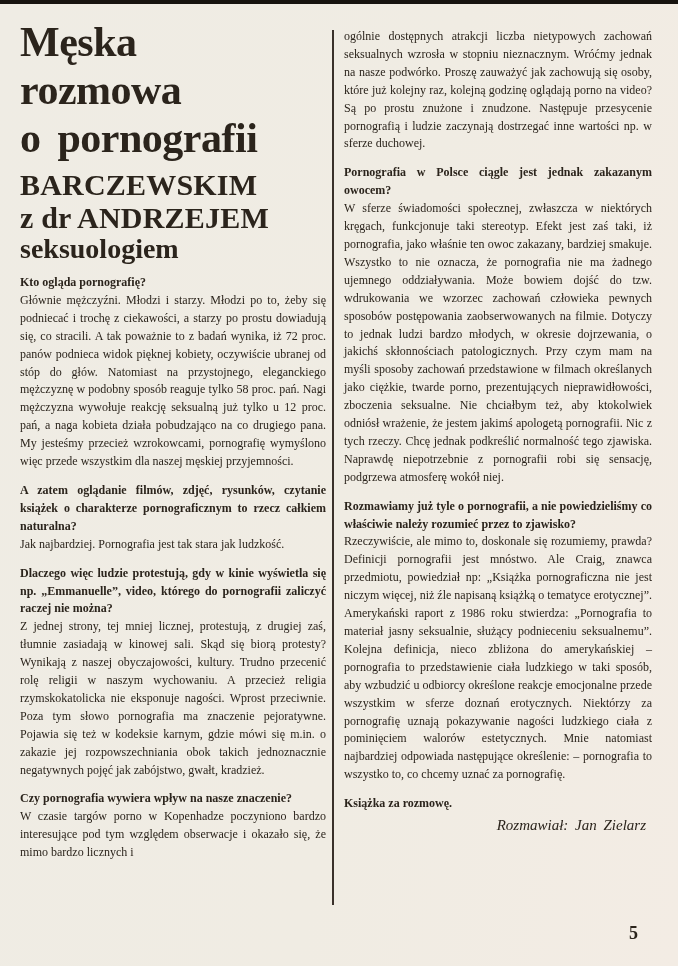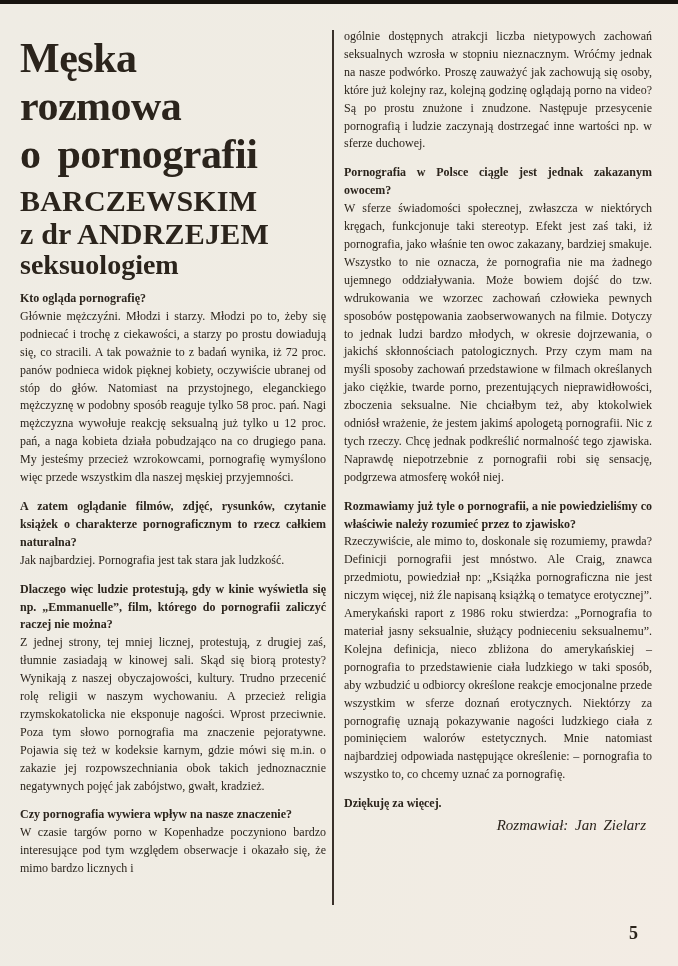--- a/index.html
+++ b/index.html
@@ -25,21 +25,21 @@
     width: 2px;
     height: 875px;
     background: #3a312a;
   }
   .cols { display: flex; }
   .col { box-sizing: border-box; }
   .col-left  { width: 306px; margin-left: 20px; }
   .col-right { width: 308px; margin-left: 18px; padding-top: 28px; }
 
   .title {
-    margin: 34px 0 6px 0;
+    margin: 18px 0 6px 0;
     font-size: 42px;
     line-height: 48px;
     font-weight: bold;
     letter-spacing: -0.5px;
   }
   .t-line { display: block; }
   .t-line-3 { word-spacing: 7px; }
   .subtitle { margin: 0 0 10px 0; font-weight: bold; }
   .s-line { display: block; font-size: 30px; line-height: 33px; letter-spacing: 0.2px; }
   .s-small { font-size: 28px; line-height: 30px; letter-spacing: 0; }
@@ -87,32 +87,32 @@
       <div class="subtitle">
         <span class="s-line">BARCZEWSKIM</span>
         <span class="s-line">z dr ANDRZEJEM</span>
         <span class="s-line s-small">seksuologiem</span>
       </div>
 
       <p class="q first-q">Kto ogląda pornografię?</p>
       <p class="a">Głównie mężczyźni. Młodzi i starzy. Młodzi po to, żeby się podniecać i trochę z ciekawości, a starzy po prostu dowiadują się, co stracili. A tak poważnie to z badań wynika, iż 72 proc. panów podnieca widok pięknej kobiety, oczywiście ubranej od stóp do głów. Natomiast na przystojnego, eleganckiego mężczyznę w podobny sposób reaguje tylko 58 proc. pań. Nagi mężczyzna wywołuje reakcję seksualną już tylko u 12 proc. pań, a naga kobieta działa pobudzająco na co drugiego pana. My jesteśmy przecież wzrokowcami, pornografię wymyślono więc przede wszystkim dla naszej męskiej przyjemności.</p>
       <p class="q">A zatem oglądanie filmów, zdjęć, rysunków, czytanie książek o charakterze pornograficznym to rzecz całkiem naturalna?</p>
       <p class="a">Jak najbardziej. Pornografia jest tak stara jak ludzkość.</p>
-      <p class="q">Dlaczego więc ludzie protestują, gdy w kinie wyświetla się np. „Emmanuelle”, film, którego do pornografii zaliczyć raczej nie można?</p>
+      <p class="q">Dlaczego więc ludzie protestują, gdy w kinie wyświetla się np. „Emmanuelle”, video, którego do pornografii zaliczyć raczej nie można?</p>
       <p class="a">Z jednej strony, tej mniej licznej, protestują, z drugiej zaś, tłumnie zasiadają w kinowej sali. Skąd się biorą protesty? Wynikają z naszej obyczajowości, kultury. Trudno przecenić rolę religii w naszym wychowaniu. A przecież religia rzymskokatolicka nie eksponuje nagości. Wprost przeciwnie. Poza tym słowo pornografia ma znaczenie pejoratywne. Pojawia się też w kodeksie karnym, gdzie mówi się m.in. o zakazie jej rozpowszechniania obok takich jednoznacznie negatywnych pojęć jak zabójstwo, gwałt, kradzież.</p>
       <p class="q">Czy pornografia wywiera wpływ na nasze znaczenie?</p>
       <p class="a">W czasie targów porno w Kopenhadze poczyniono bardzo interesujące pod tym względem obserwacje i okazało się, że mimo bardzo licznych i</p>
     </div>
 
     <div class="col col-right">
       <p class="a">ogólnie dostępnych atrakcji liczba nietypowych zachowań seksualnych wzrosła w stopniu nieznacznym. Wróćmy jednak na nasze podwórko. Proszę zauważyć jak zachowują się osoby, które już kolejny raz, kolejną godzinę oglądają porno na video? Są po prostu znużone i znudzone. Następuje przesycenie pornografią i ludzie zaczynają dostrzegać inne wartości np. w sferze duchowej.</p>
       <p class="q">Pornografia w Polsce ciągle jest jednak zakazanym owocem?</p>
       <p class="a">W sferze świadomości społecznej, zwłaszcza w niektórych kręgach, funkcjonuje taki stereotyp. Efekt jest zaś taki, iż pornografia, jako właśnie ten owoc zakazany, bardziej smakuje. Wszystko to nie oznacza, że pornografia nie ma żadnego ujemnego oddziaływania. Może bowiem dojść do tzw. wdrukowania we wzorzec zachowań człowieka pewnych sposobów postępowania zaobserwowanych na filmie. Dotyczy to jednak ludzi bardzo młodych, w okresie dojrzewania, o jakichś skłonnościach patologicznych. Przy czym mam na myśli sposoby zachowań przedstawione w filmach określanych jako ciężkie, twarde porno, prezentujących nieprawidłowości, zboczenia seksualne. Nie chciałbym też, aby ktokolwiek odniósł wrażenie, że jestem jakimś apologetą pornografii. Nic z tych rzeczy. Chcę jednak podkreślić normalność tego zjawiska. Naprawdę niepotrzebnie z pornografii robi się sensację, podgrzewa atmosferę wokół niej.</p>
       <p class="q">Rozmawiamy już tyle o pornografii, a nie powiedzieliśmy co właściwie należy rozumieć przez to zjawisko?</p>
       <p class="a">Rzeczywiście, ale mimo to, doskonale się rozumiemy, prawda? Definicji pornografii jest mnóstwo. Ale Craig, znawca przedmiotu, powiedział np: „Książka pornograficzna nie jest niczym więcej, niż źle napisaną książką o tematyce erotycznej”. Amerykański raport z 1986 roku stwierdza: „Pornografia to materiał jasny seksualnie, służący podnieceniu seksualnemu”. Kolejna definicja, nieco zbliżona do amerykańskiej – pornografia to przedstawienie ciała ludzkiego w taki sposób, aby wzbudzić u odbiorcy określone reakcje emocjonalne przede wszystkim w sferze doznań erotycznych. Niektórzy za pornografię uznają pokazywanie nagości ludzkiego ciała z pominięciem walorów estetycznych. Mnie natomiast najbardziej odpowiada następujące określenie: – pornografia to wszystko to, co chcemy uznać za pornografię.</p>
-      <p class="q">Dziękuję za więcej.</p>
+      <p class="q">Książka za rozmowę.</p>
       <p class="signoff">Rozmawiał: Jan Zielarz</p>
     </div>
 
   </div>
 
   <div class="page-number">5</div>
 </div>
 
 </body></html>

